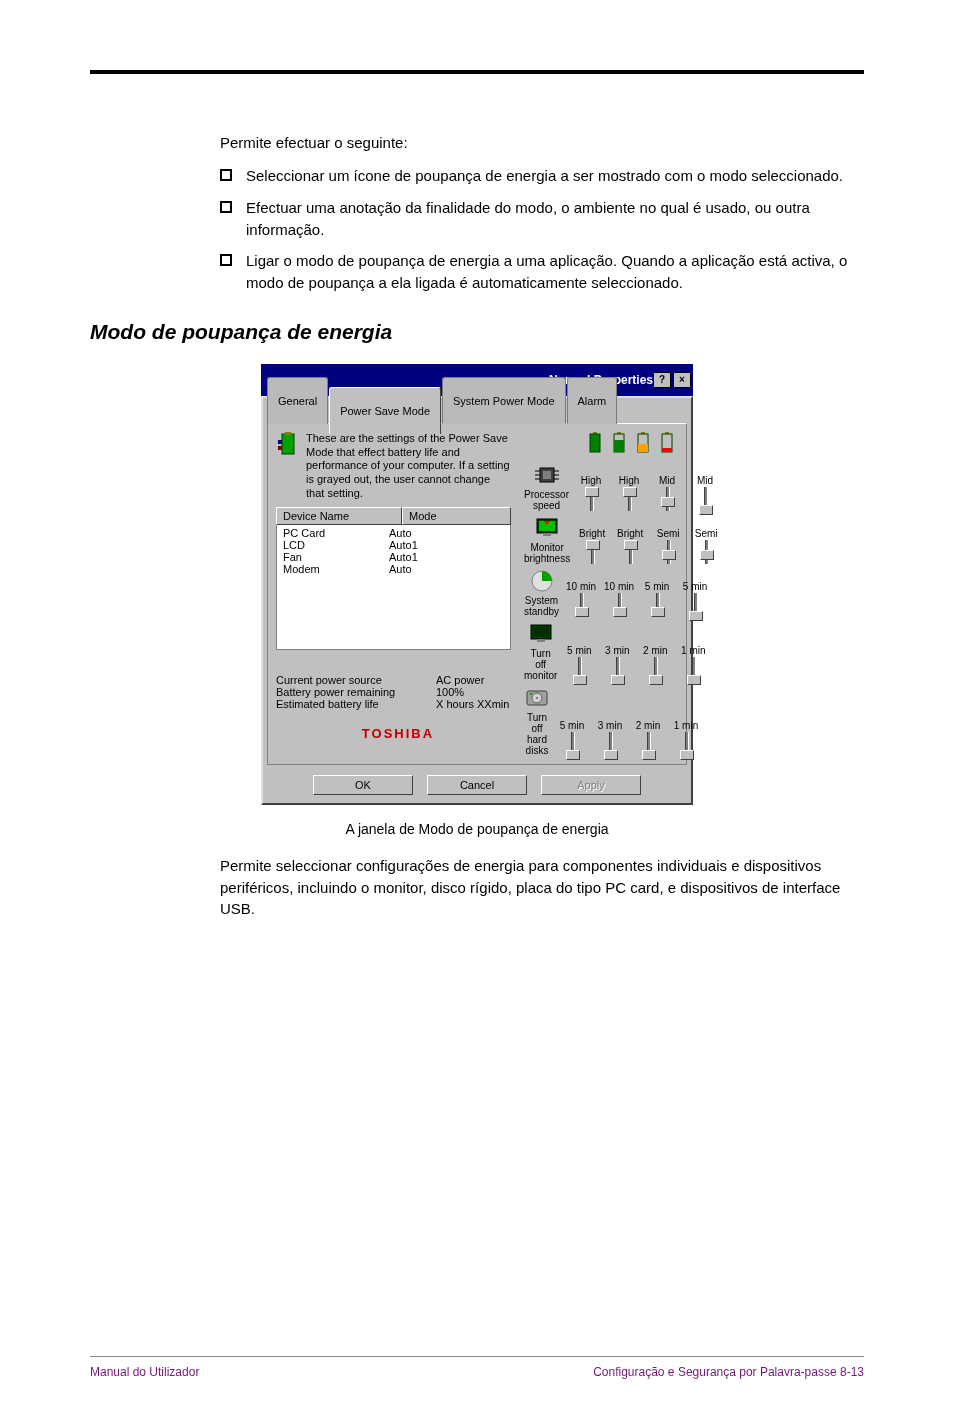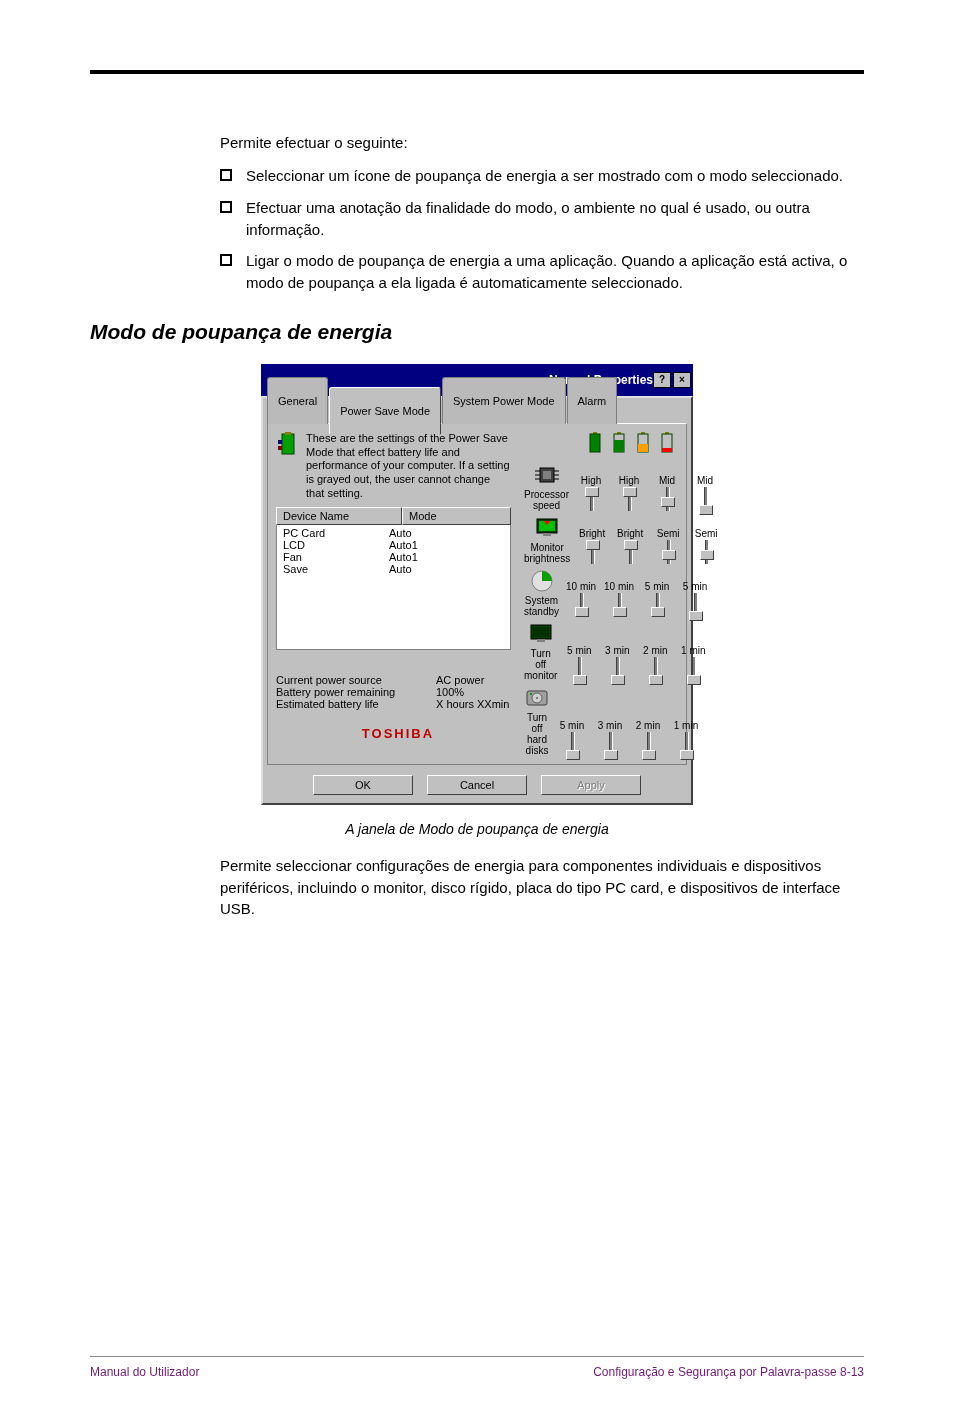--- a/index.html
+++ b/index.html
@@ -4,21 +4,21 @@
 <style>
   html,body{margin:0;padding:0;background:#fff;font-family:Verdana,Geneva,sans-serif;color:#000}
   .page{width:954px;margin:0 auto;padding:70px 90px 40px 90px;box-sizing:border-box;position:relative;min-height:1409px}
   .rule{border-top:4px solid #000;margin-bottom:60px}
   .body-col{margin-left:130px}
   .lead{font-size:15px;margin:0 0 14px 0}
   ul.sq{list-style:none;padding:0;margin:0 0 26px 0}
   ul.sq>li{position:relative;padding-left:26px;font-size:15px;line-height:1.45;margin-bottom:10px}
   ul.sq>li:before{content:"";position:absolute;left:0;top:4px;width:12px;height:12px;border:2px solid #000;box-sizing:border-box}
   h2.sec{font-style:italic;font-weight:bold;font-size:21px;margin:16px 0 20px 0}
-  .caption{text-align:center;font-style:italic;font-size:14px;margin:16px 0 18px 0}
+  .caption{text-align:center;font-size:14px;margin:16px 0 18px 0}
   .after{font-size:15px;line-height:1.45;margin:0}
   .footer{position:absolute;left:90px;right:90px;bottom:30px;border-top:1px solid #888;padding-top:8px;font-size:12px;display:flex;justify-content:space-between;color:#701a75}
   
   .dlg-wrap{display:flex;justify-content:center;margin:8px 0 8px 0}
   .dlg{width:432px;font-family:"MS Sans Serif",Tahoma,sans-serif;font-size:11px;color:#000;background:#c0c0c0}
   .titlebar{background:#000080;color:#fff;height:32px;display:flex;align-items:center;justify-content:flex-end;padding:0 2px 0 6px;font-weight:bold;font-size:12px}
   .titlebar .tbtns{display:flex;gap:2px}
   .tbtn{width:16px;height:14px;background:#c0c0c0;border:1px solid #000;display:flex;align-items:center;justify-content:center;font-weight:bold;font-size:10px;color:#000}
   .dlg-body{border-left:2px solid #dfdfdf;border-top:2px solid #dfdfdf;border-right:2px solid #404040;border-bottom:2px solid #404040;padding:4px;background:#c0c0c0}
   .tabs{display:flex;align-items:flex-end;height:22px;margin-bottom:-1px;position:relative;z-index:2}
@@ -121,21 +121,21 @@
                   </div>
                 <div class="r">
                     <div>LCD</div>
                     <div>Auto1</div>
                   </div>
                 <div class="r">
                     <div>Fan</div>
                     <div>Auto1</div>
                   </div>
                 <div class="r">
-                    <div>Save</div>
+                    <div>Modem</div>
                     <div>Auto</div>
                   </div>
               </div>
             </div>
             <div class="lowerleft">
               <div class="lr">
                   <div>Current power source</div>
                   <div>AC power</div>
                 </div>
               <div class="lr">

